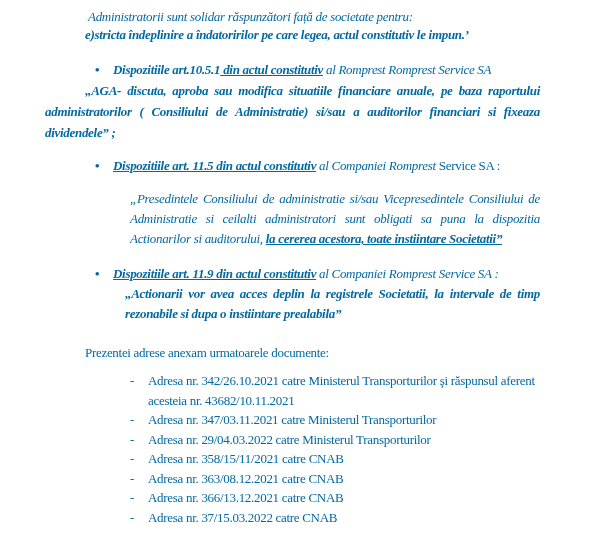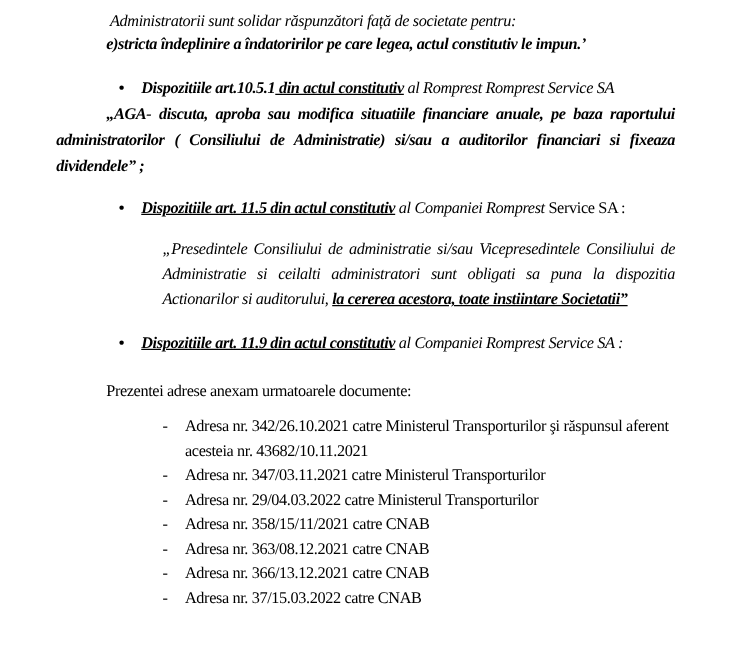--- a/index.html
+++ b/index.html
@@ -10,21 +10,21 @@
   .page {
     position: relative;
     width: 600px;
     height: 534px;
     background: #ffffff;
     overflow: hidden;
     box-sizing: border-box;
     padding: 8px 60px 0 45px;
     font-family: "Liberation Serif", "DejaVu Serif", serif;
     font-size: 13px;
-    color: #000000;
+    color: #0369a1;
     letter-spacing: -0.3px;
   }
   .it   { font-style: italic; }
   .bi   { font-style: italic; font-weight: bold; }
   .u    { text-decoration: underline; }
 
   .intro-line1 {
     margin-left: 43px;
     line-height: 18px;
     font-style: italic;
@@ -121,20 +121,21 @@
     </div>
     <div class="para-pres">
       <span>„Presedintele Consiliului de administratie si/sau Vicepresedintele Consiliului de Administratie si ceilalti administratori sunt obligati sa puna la dispozitia Actionarilor si auditorului, </span><span class="bi u">la cererea acestora, toate instiintare Societatii”</span>
     </div>
   </div>
 
   <div class="bullet-block b3">
     <div class="bullet-row">
       <span class="bullet-glyph">•</span><span class="bi u">Dispozitiile art. 11.9 din actul constitutiv</span><span class="it"> al Companiei Romprest Service SA :</span>
     </div>
+    <div class="para-act">„Actionarii vor avea acces deplin la registrele Societatii, la intervale de timp rezonabile si dupa o instiintare prealabila”</div>
   </div>
 
   <div class="attachments-intro">Prezentei adrese anexam urmatoarele documente:</div>
 
   <div class="doclist">
     <div class="doclist-item">
       <span class="dash">-</span>
       <span class="doclist-text">Adresa nr. 342/26.10.2021 catre Ministerul Transporturilor şi răspunsul aferent acesteia nr. 43682/10.11.2021</span>
     </div>
     <div class="doclist-item">

